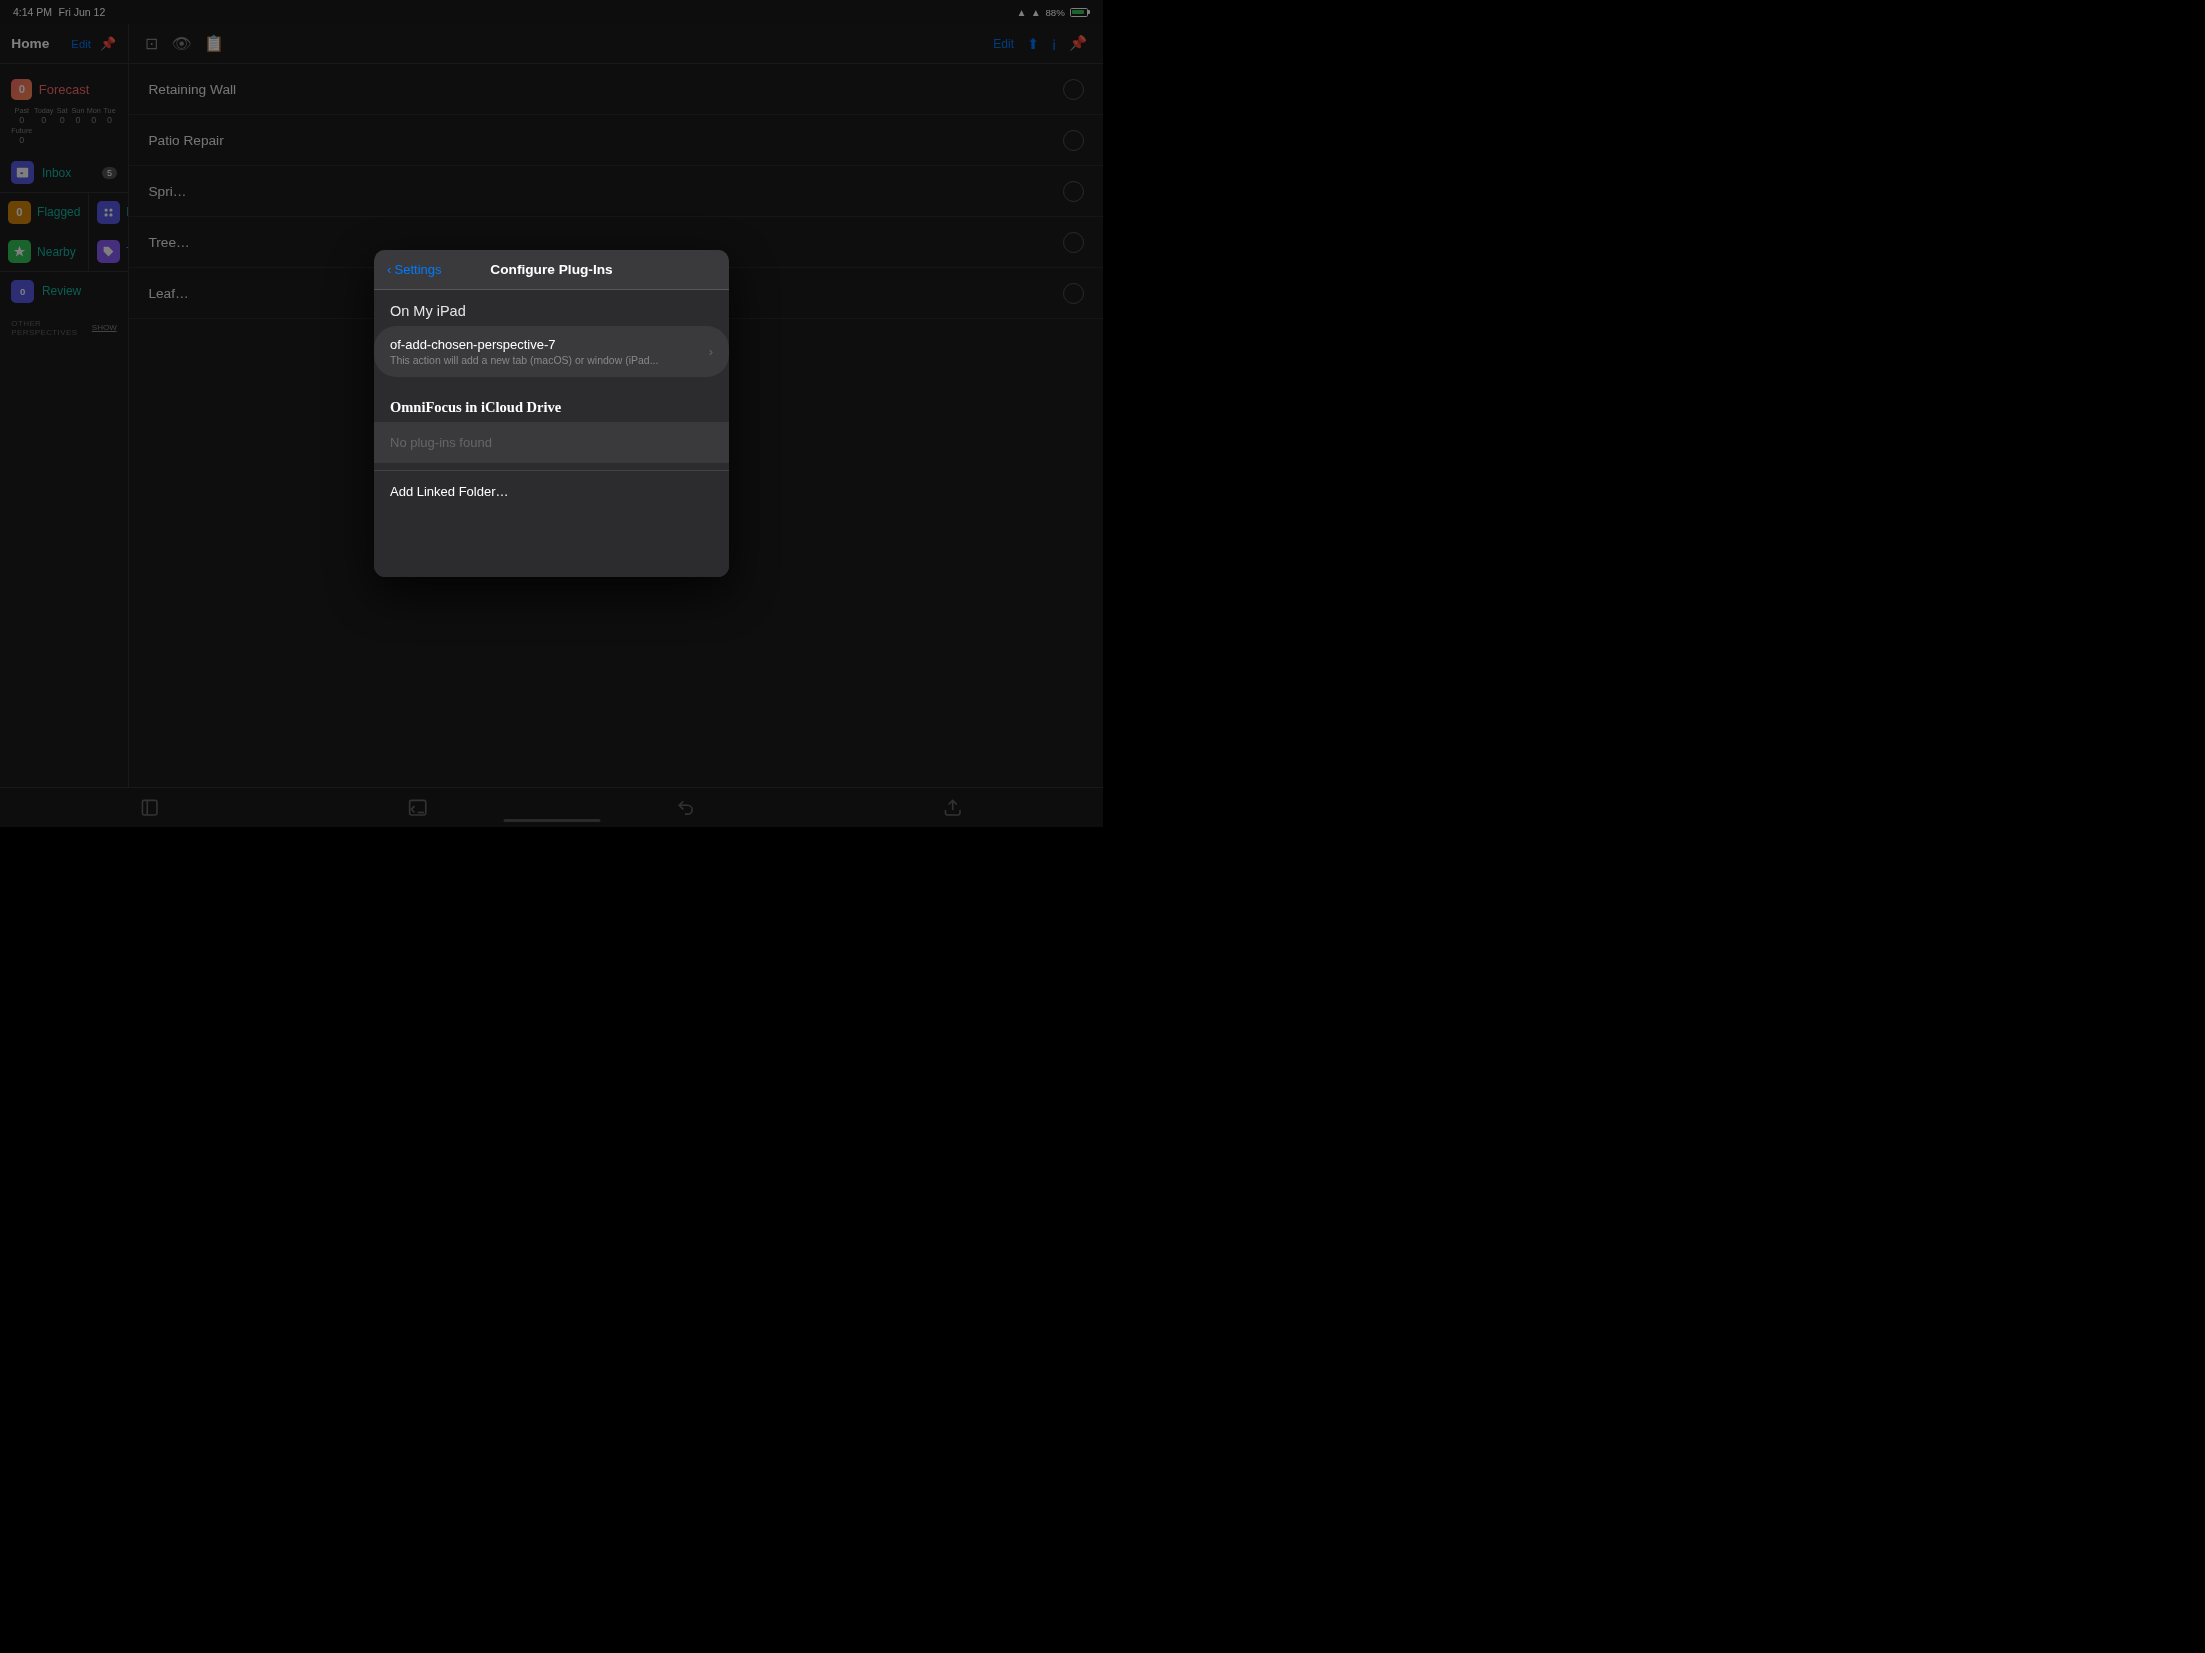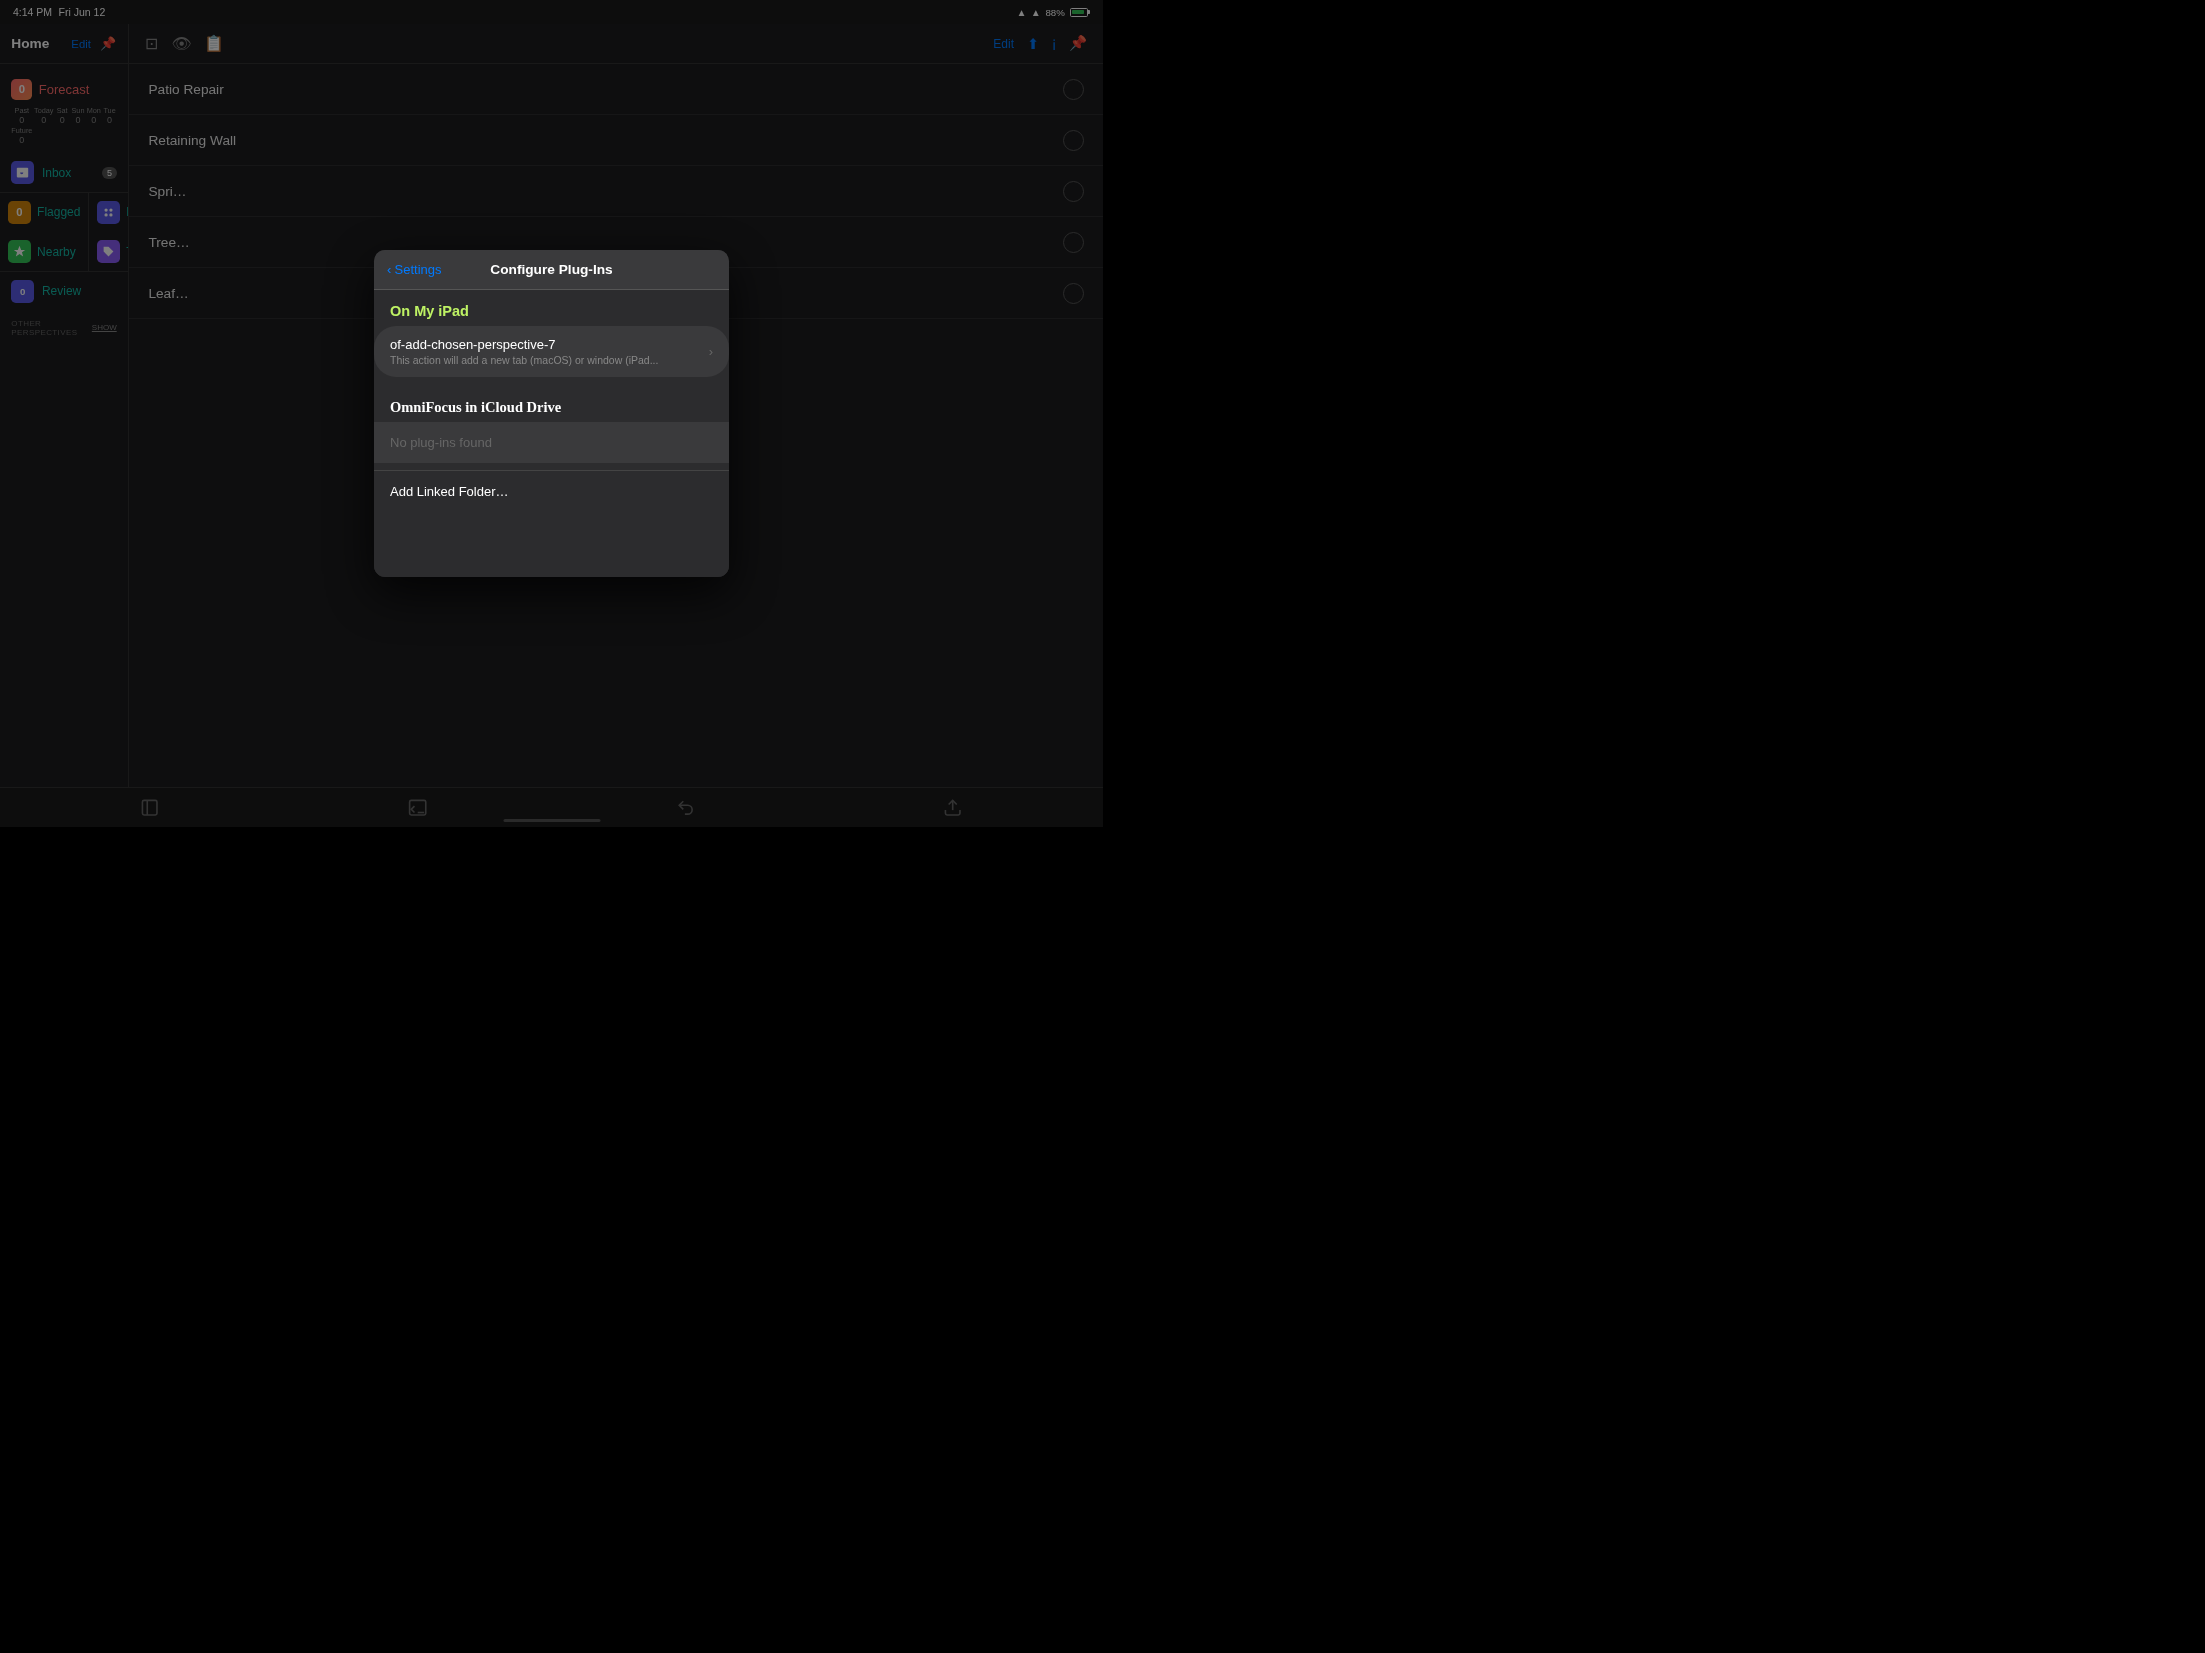--- a/index.html
+++ b/index.html
@@ -319,22 +319,22 @@
       left: 50%;
       transform: translateX(-50%);
       font-size: 13.7px;
       font-weight: 600;
       color: #fff;
     }
 
     .modal-section-header {
       padding: 13px 16px 6.5px;
       font-size: 14.5px;
-      font-weight: 700;
-      color: #bef264;
+      font-weight: 400;
+      color: #e5e5e5;
       background: #2c2c2e;
     }
 
     .modal-item {
       background: #3a3a3c;
       margin: 0 0 0.8px 0;
       display: flex;
       align-items: center;
       padding: 11.3px 16px;
       cursor: pointer;
@@ -566,25 +566,25 @@
         <span style="font-size:14.5px;">⬆</span>
         <span style="font-size:14.5px;">ℹ</span>
         <span style="font-size:14.5px;">📌</span>
       </div>
     </div>
 
     <div style="flex:1; display:flex;">
       <div style="flex:1; background:#1c1c1e;">
         <div class="task-list">
           <div class="task-item">
+            <span class="task-name">Retaining Wall</span>
+            <div class="task-circle"></div>
+          </div>
+          <div class="task-item">
             <span class="task-name">Patio Repair</span>
-            <div class="task-circle"></div>
-          </div>
-          <div class="task-item">
-            <span class="task-name">Retaining Wall</span>
             <div class="task-circle"></div>
           </div>
           <div class="task-item">
             <span class="task-name">Spri…</span>
             <div class="task-circle"></div>
           </div>
           <div class="task-item">
             <span class="task-name">Tree…</span>
             <div class="task-circle"></div>
           </div>

